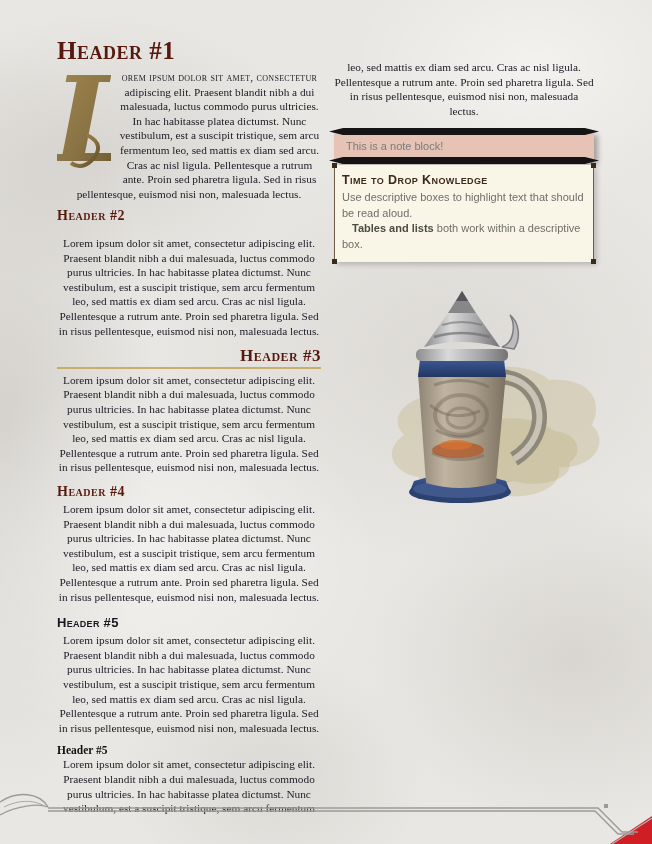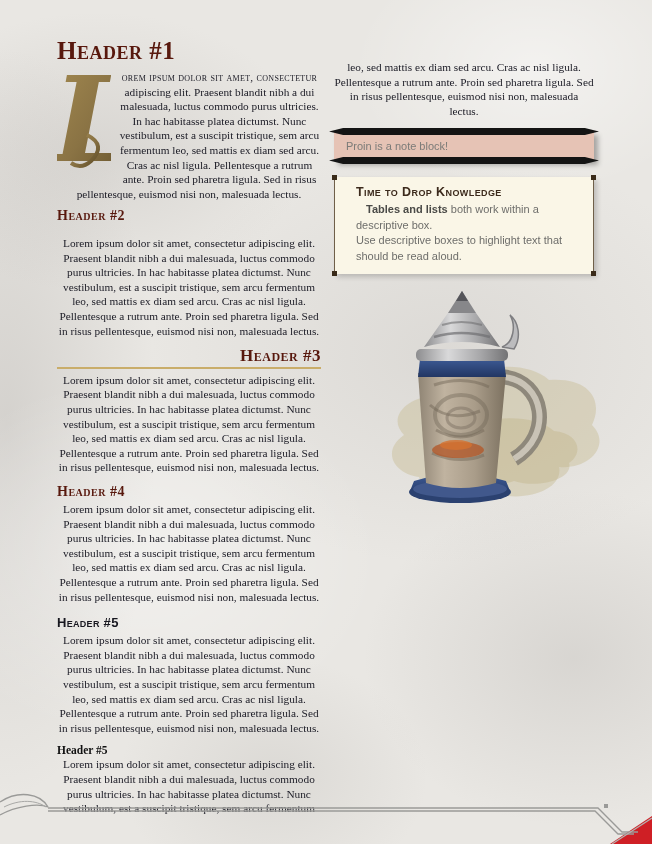--- a/index.html
+++ b/index.html
@@ -35,21 +35,21 @@
   .lead{font-variant:small-caps; font-weight:400; letter-spacing:.3px;}
 
   .note{position:relative; background:#e6c3b5; margin:13px 0 0; padding:7px 12px 9px;
         box-shadow:4px 4px 5px rgba(0,0,0,.3);}
   .note-bar{position:absolute; left:-5px; width:calc(100% + 10px); height:9px; display:block;}
   .note-bar.top{top:-4px;} .note-bar.bottom{bottom:-4px;}
   .note-title{font-family:"Liberation Sans", sans-serif; font-variant:small-caps; font-weight:700;
         font-size:13px; color:#3d1c10; letter-spacing:.4px;}
   .note-body{font-family:"Liberation Sans", sans-serif; font-size:11px; color:#7b7b78; margin-top:2px;}
 
-  .desc{position:relative; background:#faf6e7; margin-top:16px; padding:8px 21px 10px;
+  .desc{position:relative; background:#faf6e7; margin-top:4px; padding:8px 7px 10px;
         border-left:1px solid #6f5f49; border-right:1px solid #6f5f49;
         box-shadow:3px 3px 5px rgba(0,0,0,.18);}
   .desc .dot{position:absolute; width:5px; height:5px; background:#3a2b19;}
   .dot.tl{left:-3px; top:-2px;} .dot.tr{right:-3px; top:-2px;}
   .dot.bl{left:-3px; bottom:-2px;} .dot.br{right:-3px; bottom:-2px;}
   .desc-title{font-family:"Liberation Sans", sans-serif; font-variant:small-caps; font-weight:700;
         font-size:12.5px; color:#3c2a1c; letter-spacing:.4px; margin-bottom:3px;}
   .desc-body{font-family:"Liberation Sans", sans-serif; font-size:11px; color:#6e6e6b;
         line-height:15.5px; margin:0;}
   .desc-line2{text-indent:10px;}
@@ -108,34 +108,34 @@
     </section>
   </div>
 
   <div class="col-right">
     <p class="body">leo, sed mattis ex diam sed arcu. Cras ac nisl ligula. Pellentesque a rutrum ante. Proin sed pharetra ligula. Sed in risus pellentesque, euismod nisi non, malesuada lectus.</p>
 
     <div class="note">
       <svg class="note-bar top" viewBox="0 0 268 9" preserveAspectRatio="none">
         <polygon points="0,4.5 14,1 254,1 268,4.5 254,8 14,8" fill="#141414"></polygon>
       </svg>
-      <div class="note-body">Proin is a note block!</div>
+      <div class="note-body">This is a note block!</div>
       <svg class="note-bar bottom" viewBox="0 0 268 9" preserveAspectRatio="none">
         <polygon points="0,4.5 14,1 254,1 268,4.5 254,8 14,8" fill="#141414"></polygon>
       </svg>
     </div>
 
     <div class="desc">
       <span class="dot tl"></span>
       <span class="dot tr"></span>
       <span class="dot bl"></span>
       <span class="dot br"></span>
       <div class="desc-title">Time to Drop Knowledge</div>
+      <p class="desc-body">Use descriptive boxes to highlight text that should be read aloud.</p>
       <p class="desc-body desc-line2"><b>Tables and lists</b><span> both work within a descriptive box.</span></p>
-      <p class="desc-body">Use descriptive boxes to highlight text that should be read aloud.</p>
     </div>
 
     <div class="stein-wrap">
       <svg width="245" height="228" viewBox="0 0 245 228">
         <defs>
           <linearGradient id="pewter" x1="0" y1="0" x2="1" y2="0">
             <stop offset="0" stop-color="#8d8d8f"></stop>
             <stop offset="0.35" stop-color="#d9d9da"></stop>
             <stop offset="0.7" stop-color="#a7a7a9"></stop>
             <stop offset="1" stop-color="#737375"></stop>

